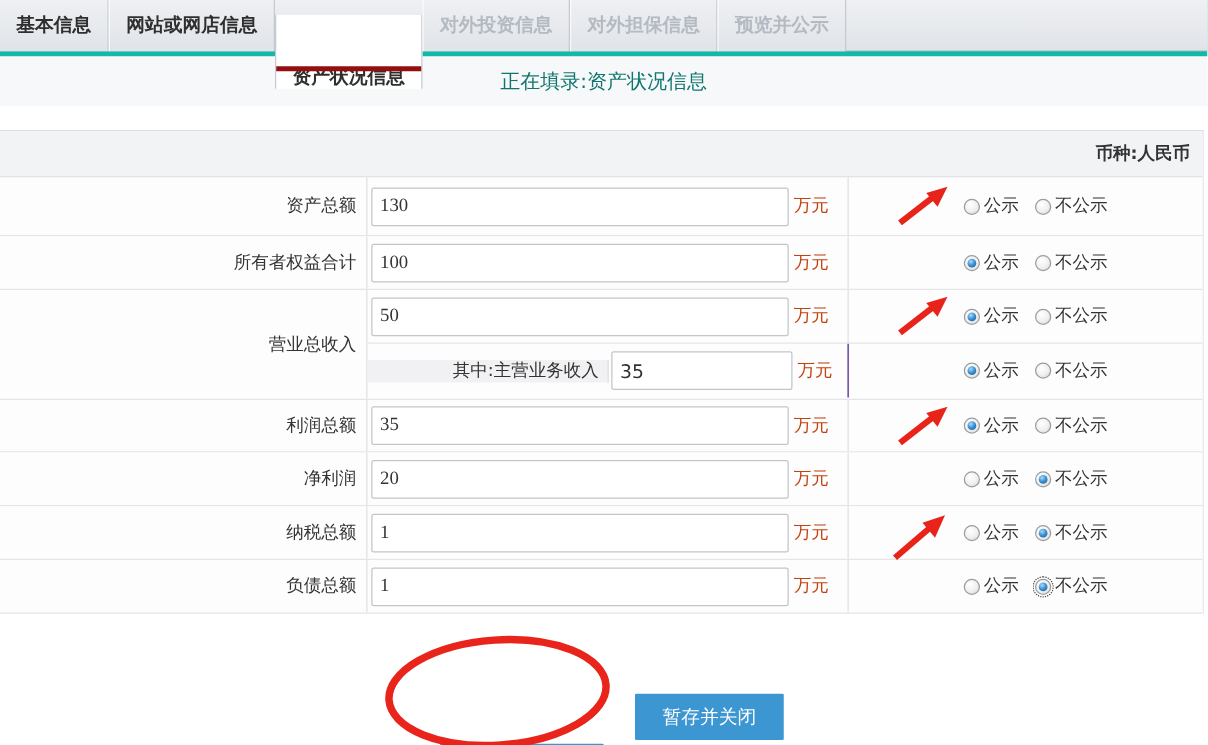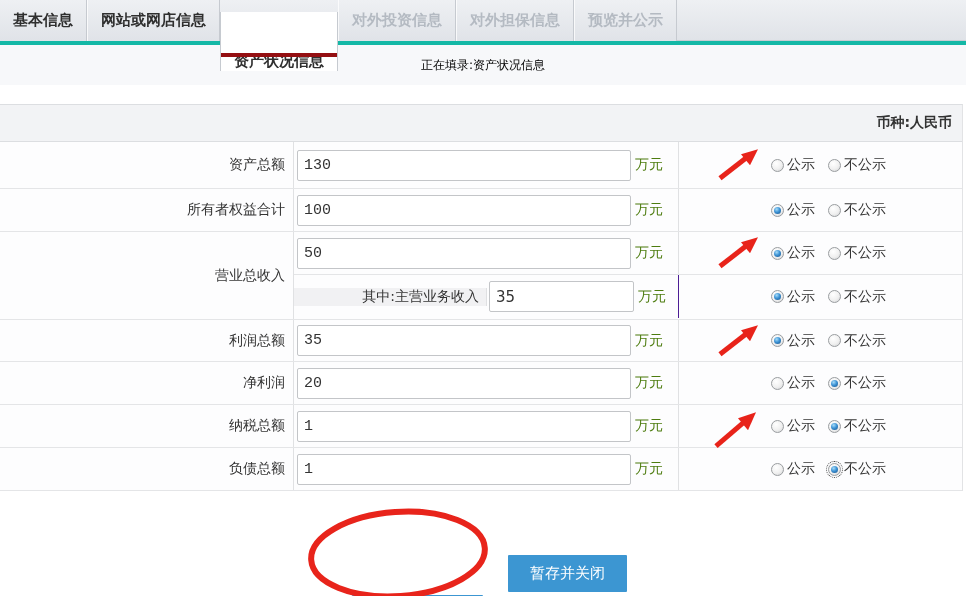--- a/index.html
+++ b/index.html
@@ -19,40 +19,40 @@
   .tab:first-child { border-left: none; }
   .tab.active { background: #fff; height: 59px; align-items: flex-end;
     padding-top: 10px; border-left-color: #c6cad0; margin-top: 12px; }
   .tab.active::after { content: ""; position: absolute; left: 0; right: 0;
     top: 41px; height: 4px; background: #940f12; }
   .tab.disabled { color: #b4bac2; cursor: default; }
 
   
   .statusband { height: 40px; background: #f7f8fa; display: flex;
     align-items: center; justify-content: center; }
-  .statusband span { font-size: 12px; color: #000000; }
+  .statusband span { font-size: 16px; color: #0f766e; }
 
   
   .asset-table { margin-top: 19px; width: 963px; border-top: 1px solid #dcdee1;
     border-right: 1px solid #e2e3e5; background: #fdfdfe; }
   .thead { height: 37px; background: #f2f3f5; border-bottom: 1px solid #dcdee1;
     display: flex; align-items: center; justify-content: flex-end; padding-right: 10px; }
   .thead span { font-size: 14px; font-weight: bold; color: #333; }
   .trow { display: flex; border-bottom: 1px solid #e4e5e7; background: #fdfdfe; }
   .label-cell { width: 294px; border-right: 1px solid #e0e1e3; display: flex;
     align-items: center; justify-content: flex-end; padding-right: 8px;
     font-size: 14px; color: #333; white-space: nowrap; }
   .mid-cell { width: 385px; border-right: 1px solid #e0e1e3; display: flex;
     align-items: center; }
   .radio-cell { flex: 1; position: relative; display: flex; align-items: center;
     padding-left: 92px; }
   .amt-input { margin-left: 3px; width: 334px; height: 31px; border: 1px solid #c3c5c8;
     border-radius: 2px; background: #fff; font-size: 15px; color: #333;
-    padding: 0 6px; font-family: Liberation Mono, monospace; }
-  .unit { margin-left: 4px; font-size: 14px; color: #4d7c0f; white-space: nowrap; }
+    padding: 0 6px; font-family: Liberation Serif, serif; }
+  .unit { margin-left: 4px; font-size: 14px; color: #c2410c; white-space: nowrap; }
   .h47 { height: 47px; } .h43 { height: 43px; } .h42 { height: 42px; }
 
   
   .combo-right { flex: 1; display: flex; flex-direction: column; }
   .combo-right .subrow { display: flex; }
   .combo-right .subrow.first { border-bottom: 1px solid #e4e5e7; height: 43px; }
   .combo-right .subrow.second { height: 43px; }
   .label-cell.tall { height: 87px; }
   .sub-label { width: 193px; background: #f1f1f3; border-right: 1px solid #dfe0e2;
     display: flex; align-items: center; justify-content: flex-end;

